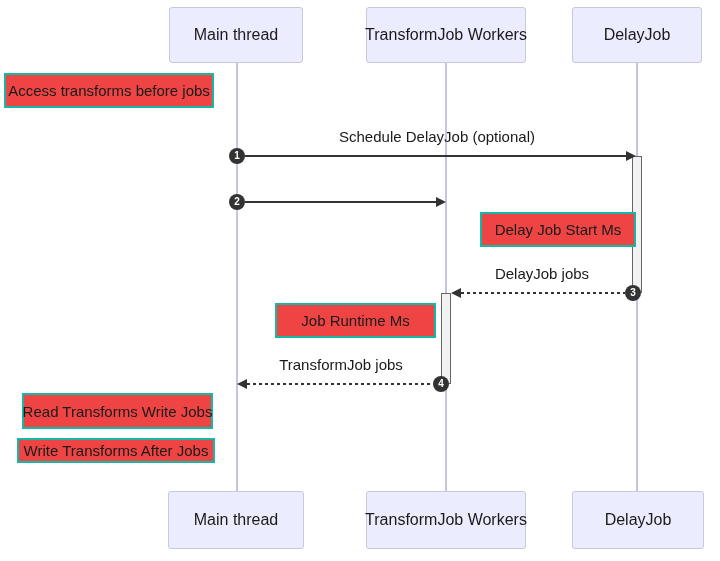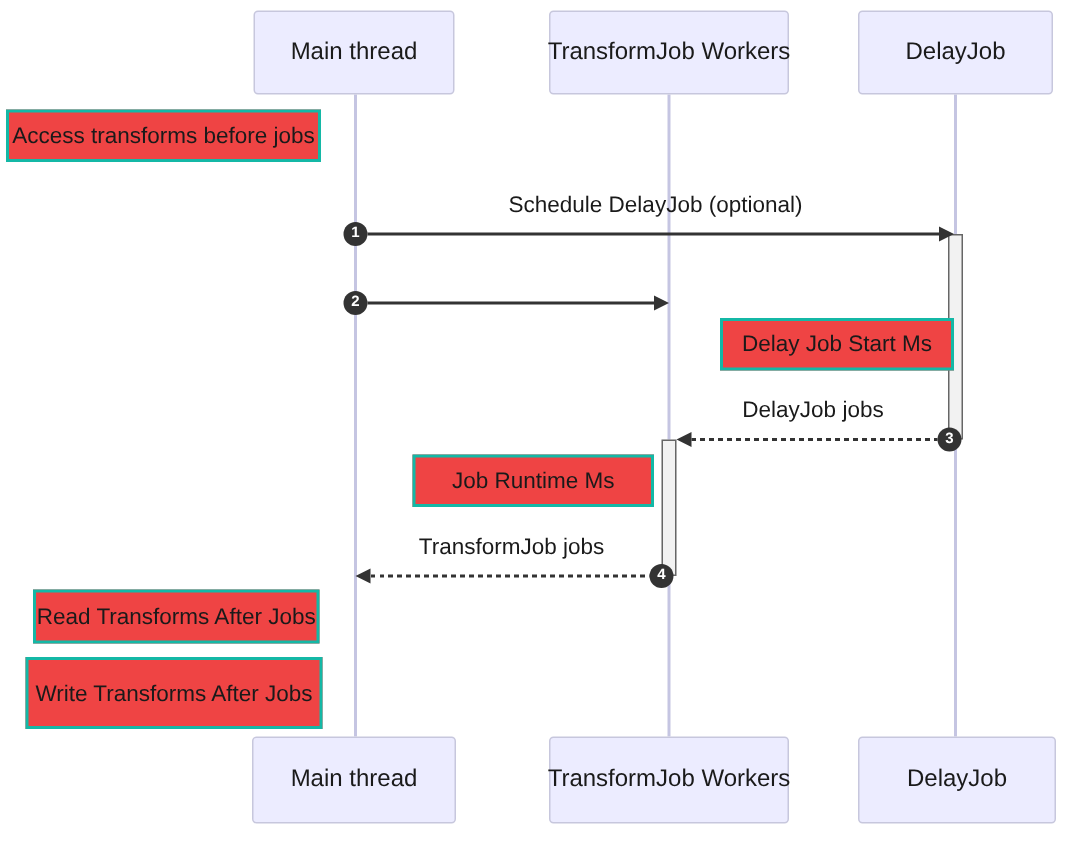--- a/index.html
+++ b/index.html
@@ -120,22 +120,22 @@
   <div class="head-left" style="left:237px; top:379px;"></div>
 
   <div class="seq-circle" style="left:229px; top:148px;">1</div>
   <div class="seq-circle" style="left:229px; top:194px;">2</div>
   <div class="seq-circle" style="left:625px; top:285px;">3</div>
   <div class="seq-circle" style="left:433px; top:376px;">4</div>
 
   <div class="note" style="left:4px; top:73px; width:210px; height:35px;">Access transforms before jobs</div>
   <div class="note" style="left:480px; top:212px; width:156px; height:35px;">Delay Job Start Ms</div>
   <div class="note" style="left:263px; top:303px; width:161px; height:35px;margin-left:12px;">Job Runtime Ms</div>
-  <div class="note" style="left:22px; top:393px; width:191px; height:36px;">Read Transforms After Jobs</div>
-  <div class="note" style="left:17px; top:438px; width:198px; height:48px;">Write Transforms After Jobs</div>
+  <div class="note" style="left:22px; top:393px; width:191px; height:36px;">Read Transforms Write Jobs</div>
+  <div class="note" style="left:17px; top:438px; width:198px; height:25px;">Write Transforms After Jobs</div>
 
   <div class="actor-box" style="left:169px; top:7px; width:134px; height:56px;">Main thread</div>
   <div class="actor-box" style="left:366px; top:7px; width:160px; height:56px;">TransformJob Workers</div>
   <div class="actor-box" style="left:572px; top:7px; width:130px; height:56px;">DelayJob</div>
 
   <div class="actor-box" style="left:168px; top:491px; width:136px; height:58px;">Main thread</div>
   <div class="actor-box" style="left:366px; top:491px; width:160px; height:58px;">TransformJob Workers</div>
   <div class="actor-box" style="left:572px; top:491px; width:132px; height:58px;">DelayJob</div>
 
 </div>

